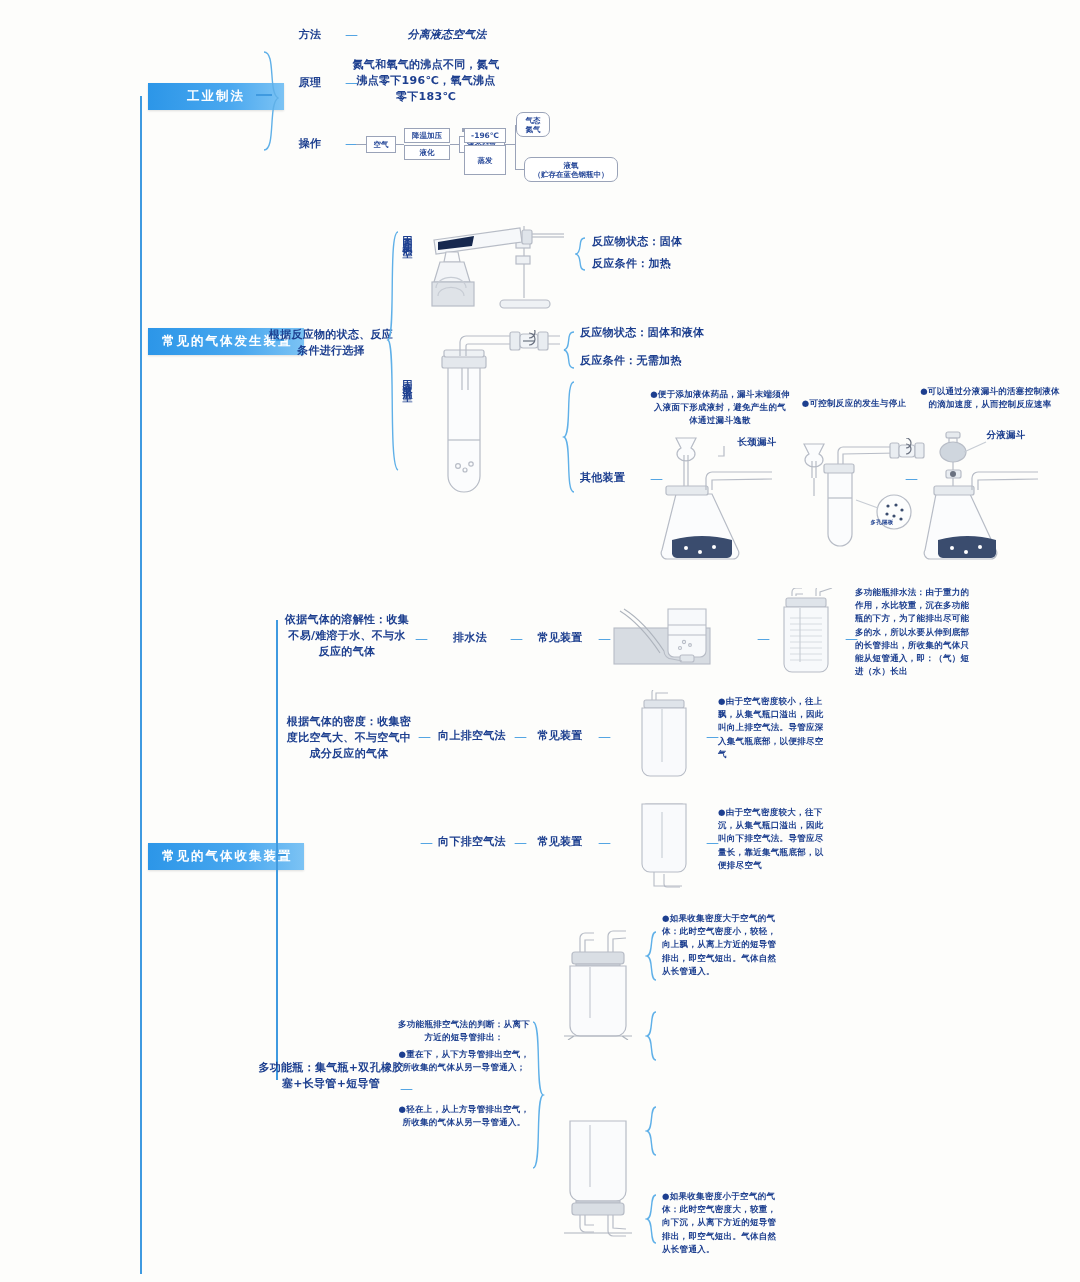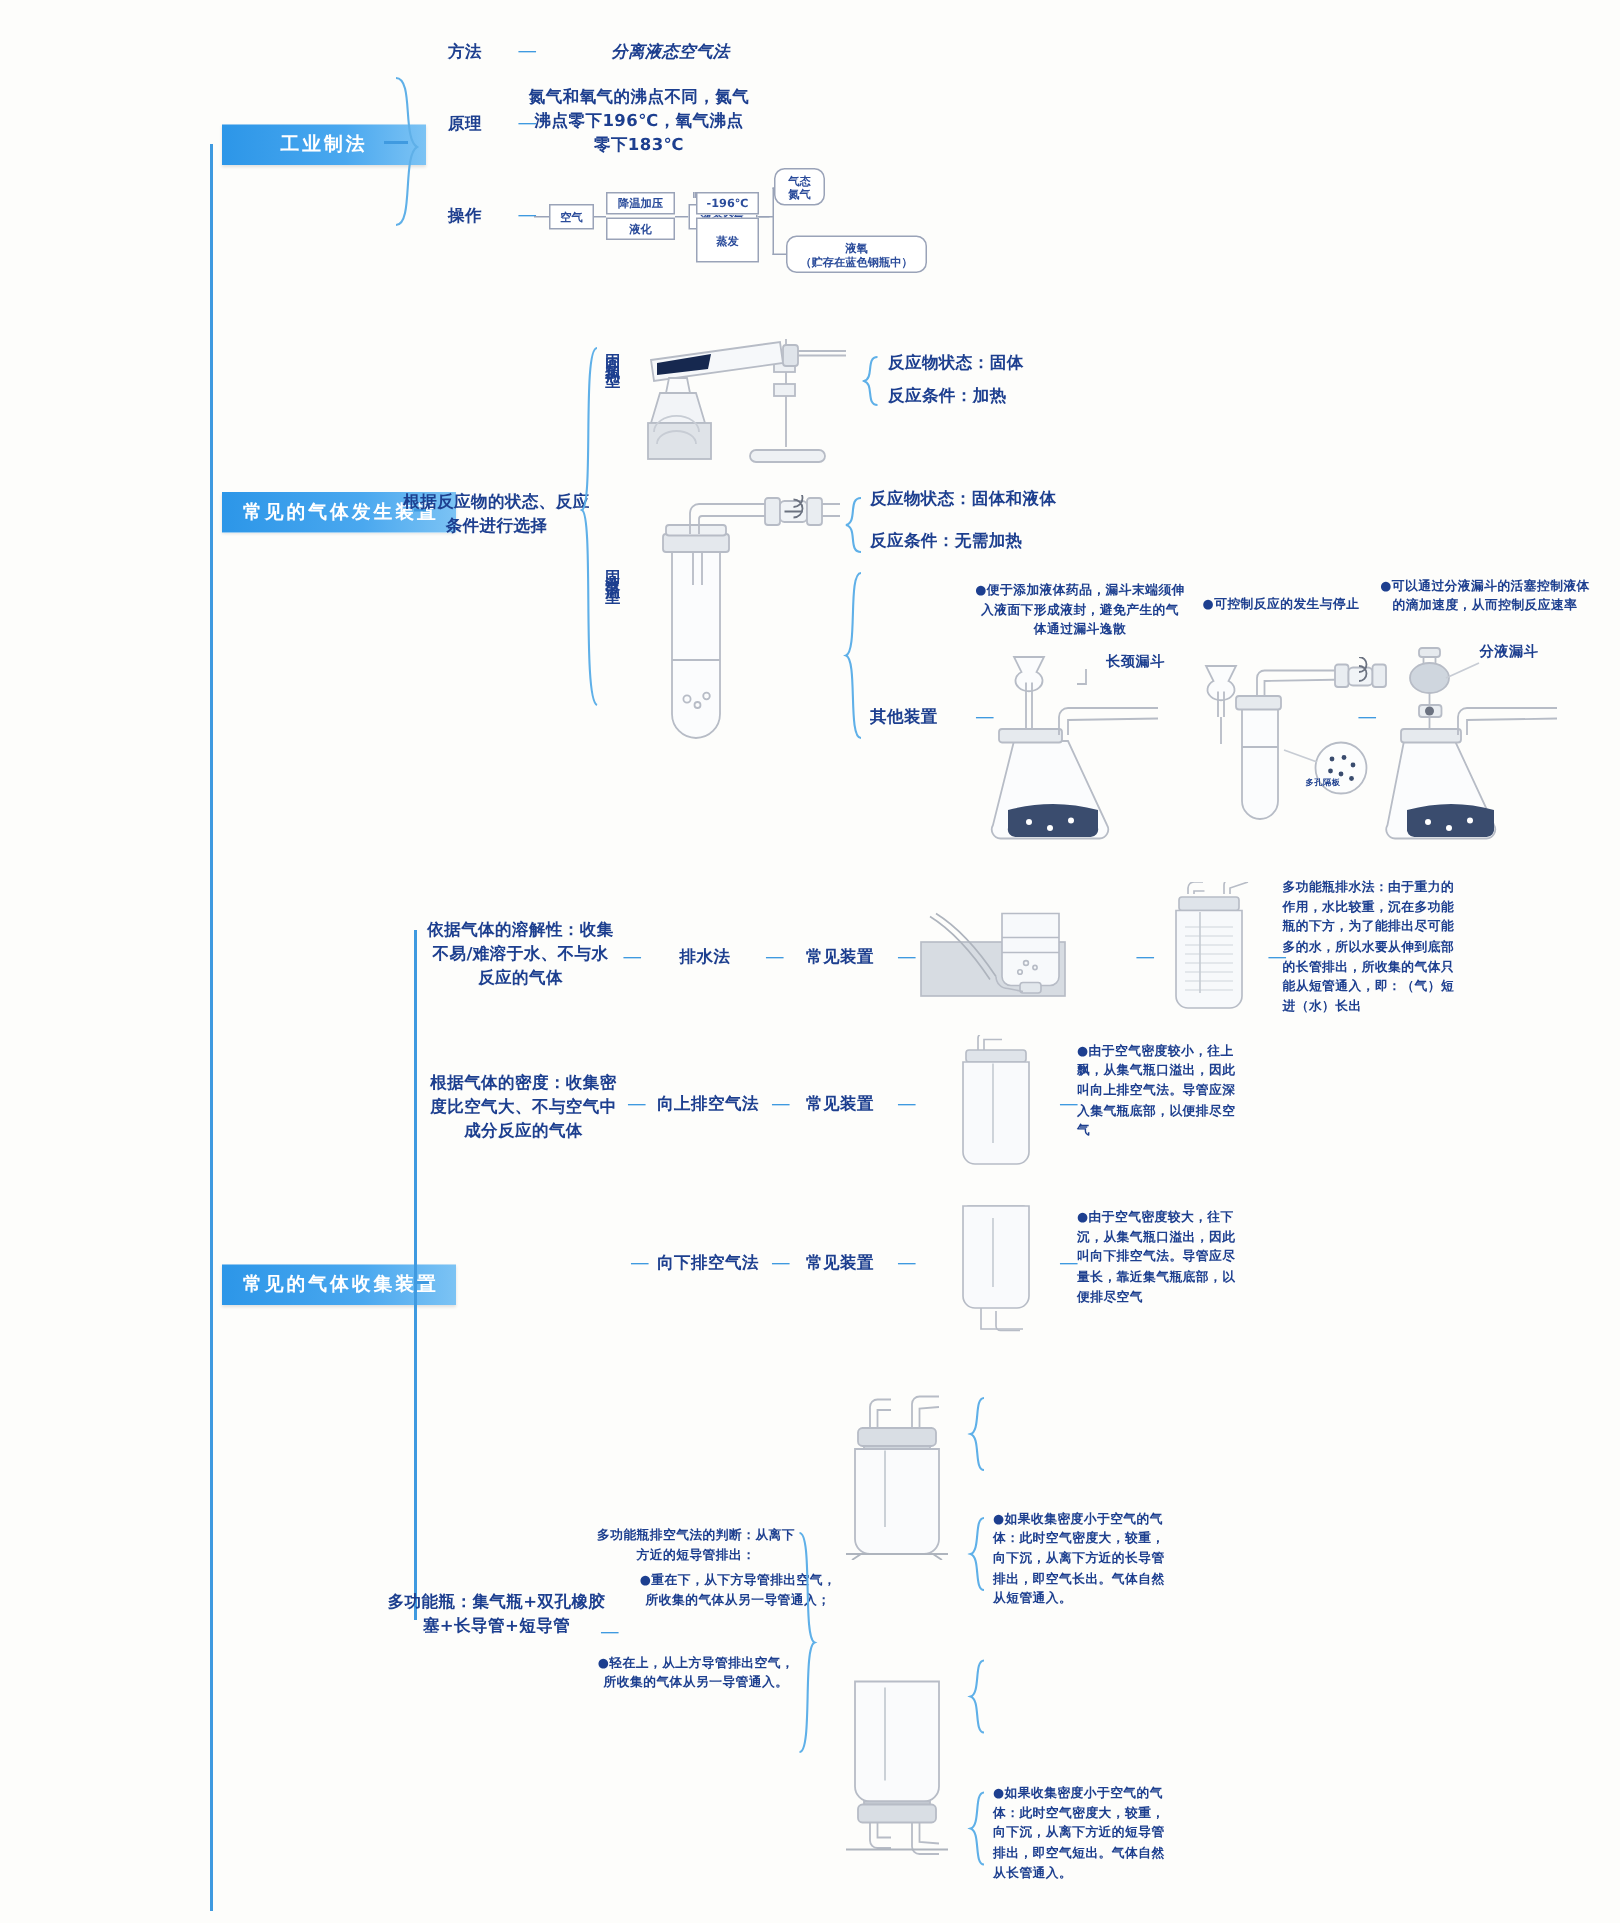--- a/index.html
+++ b/index.html
@@ -403,21 +403,21 @@
       </g>
     </svg>
   </div>
   <div class="dash" style="left:706px;top:836px;">—</div>
   <div class="node tiny left" style="left:718px;top:806px;width:110px;">●由于空气密度较大，往下沉，从集气瓶口溢出，因此叫向下排空气法。导管应尽量长，靠近集气瓶底部，以便排尽空气</div>
 
   <div class="node" style="left:258px;top:1060px;width:146px;">多功能瓶：集气瓶+双孔橡胶塞+长导管+短导管</div>
   <div class="dash" style="left:400px;top:1082px;">—</div>
 
   <div class="node tiny" style="left:398px;top:1018px;width:132px;">多功能瓶排空气法的判断：从离下方近的短导管排出：</div>
-  <div class="node tiny" style="left:398px;top:1048px;width:132px;margin-left:28px;">●重在下，从下方导管排出空气，所收集的气体从另一导管通入；</div>
+  <div class="node tiny" style="left:398px;top:1048px;width:132px;">●重在下，从下方导管排出空气，所收集的气体从另一导管通入；</div>
   <div class="node tiny" style="left:398px;top:1103px;width:132px;">●轻在上，从上方导管排出空气，所收集的气体从另一导管通入。</div>
 
   <svg class="abs" style="left:530px;top:1020px;width:16px;height:150px;">
     <path class="brace" d="M3,2 C12,2 5,72 13,75 C5,78 12,148 3,148"></path>
   </svg>
 
   <div class="appar" style="left:550px;top:930px;">
     <svg width="100" height="110" viewBox="0 0 100 110">
       <g stroke="#b7bcc6" fill="none" stroke-width="1.2">
         <path d="M30,22 L30,8 a5,5 0 0 1 5,-5 L44,3"></path>
@@ -442,21 +442,21 @@
         <rect x="22" y="88" width="52" height="12" rx="3" fill="#d9dee4"></rect>
         <path d="M30,100 L30,112 a5,5 0 0 0 5,5 L44,117"></path>
         <path d="M35,100 L35,110 L44,110"></path>
         <path d="M58,100 L58,116 a5,5 0 0 0 5,5 L76,121"></path>
         <path d="M63,100 L63,113 L76,114"></path>
         <path d="M14,118 L82,118" stroke="#aeb4bd"></path>
       </g>
     </svg>
   </div>
 
-  <div class="node tiny left" style="left:662px;top:1007px;width:118px;">●如果收集密度小于空气的气体：此时空气密度大，较重，向下沉，从离下方近的长导管排出，即空气长出。气体自然从短管通入。</div>
+  <div class="node tiny left" style="left:662px;top:912px;width:118px;">●如果收集密度大于空气的气体：此时空气密度小，较轻，向上飘，从离上方近的短导管排出，即空气短出。气体自然从长管通入。</div>
   <div class="node tiny left" style="left:662px;top:1190px;width:118px;">●如果收集密度小于空气的气体：此时空气密度大，较重，向下沉，从离下方近的短导管排出，即空气短出。气体自然从长管通入。</div>
 
   <svg class="abs" style="left:645px;top:930px;width:14px;height:52px;">
     <path class="brace" d="M11,2 C4,2 9,24 2,26 C9,28 4,50 11,50"></path>
   </svg>
   <svg class="abs" style="left:645px;top:1010px;width:14px;height:52px;">
     <path class="brace" d="M11,2 C4,2 9,24 2,26 C9,28 4,50 11,50"></path>
   </svg>
   <svg class="abs" style="left:645px;top:1105px;width:14px;height:52px;">
     <path class="brace" d="M11,2 C4,2 9,24 2,26 C9,28 4,50 11,50"></path>

